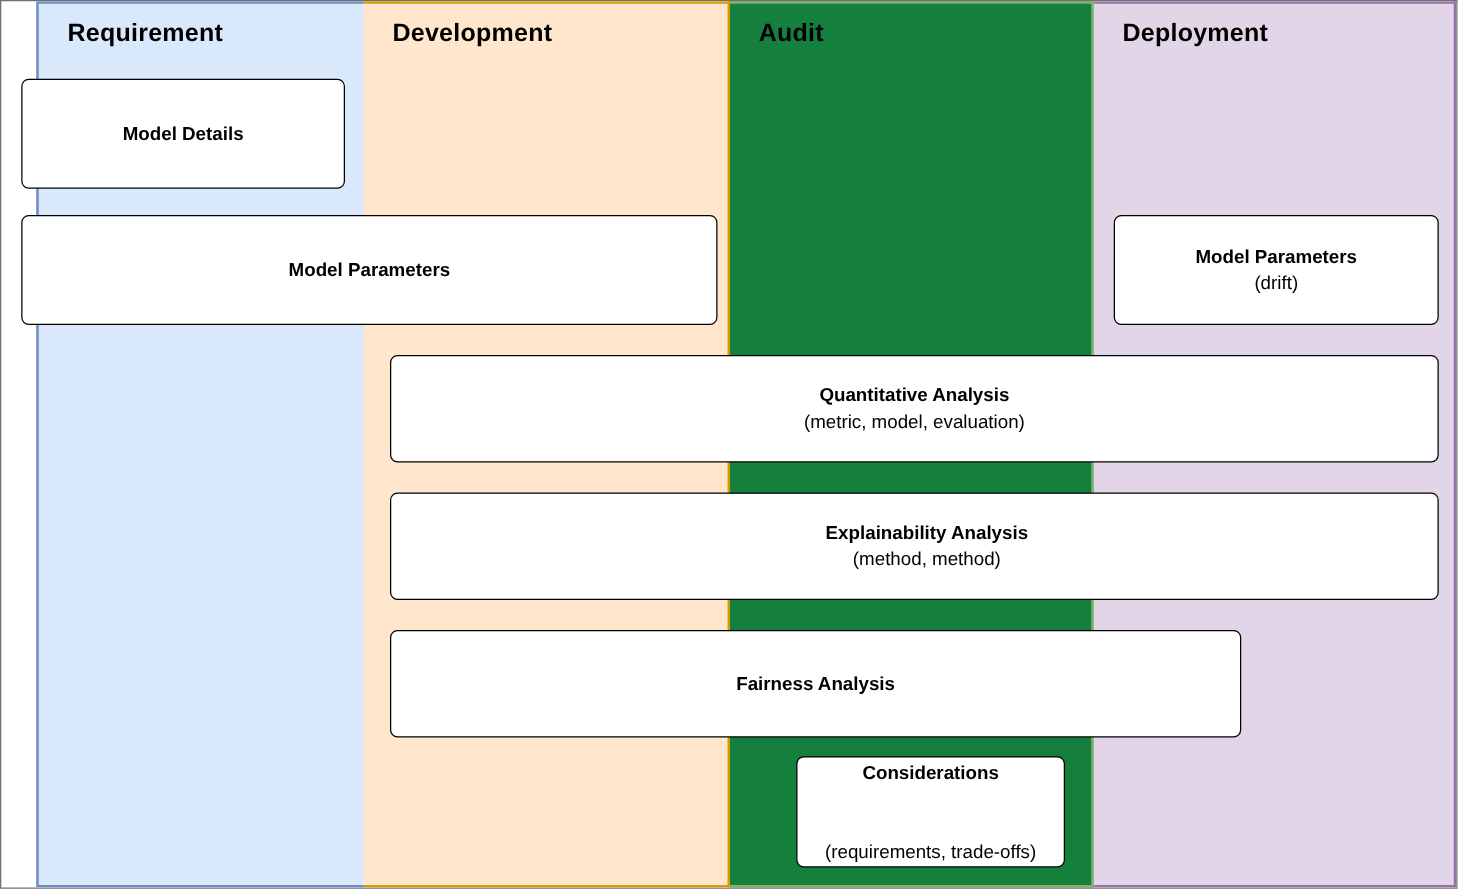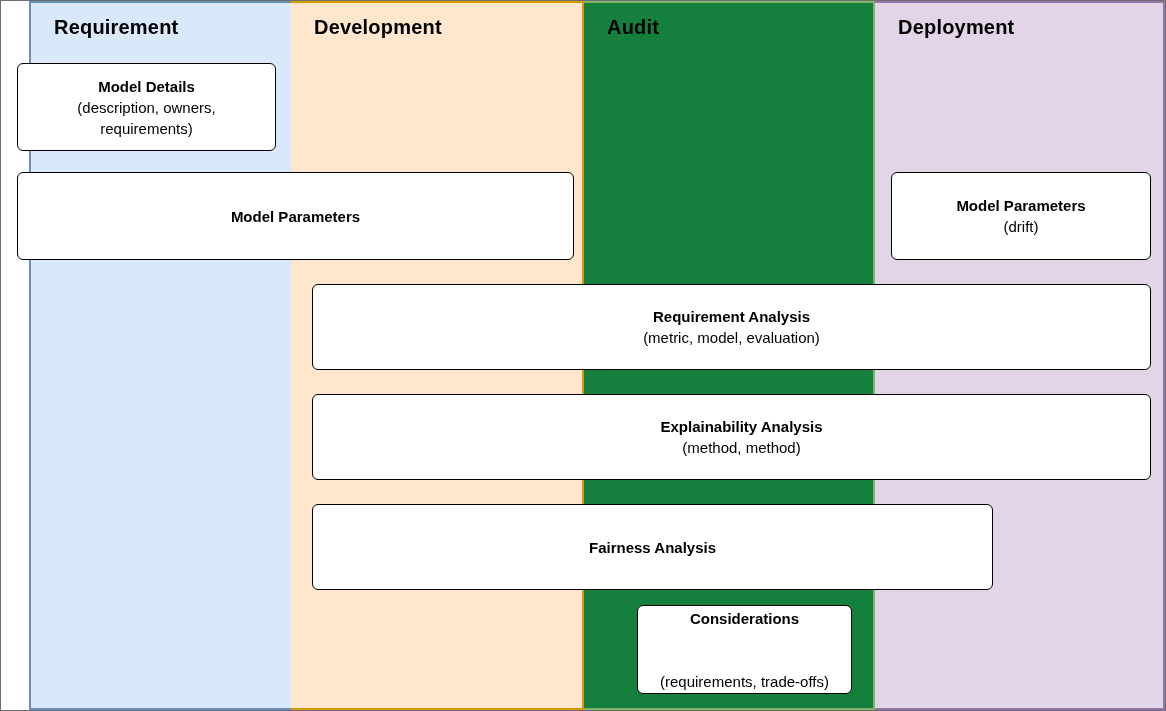--- a/index.html
+++ b/index.html
@@ -76,34 +76,33 @@
   </div>
   <div class="column col-2" style="background-color: #15803d; border-color: rgb(130, 179, 102);">
     <span class="col-title">Audit</span>
   </div>
   <div class="column col-3" style="background-color: rgb(225, 213, 231); border-color: rgb(150, 115, 166);">
     <span class="col-title">Deployment</span>
   </div>
 
   <div class="card c-model-details">
     <span class="card-title">Model Details</span>
-    <span class="card-subtitle">(description, owners, requirements)</span>
   </div>
 
   <div class="card c-model-parameters">
     <span class="card-title">Model Parameters</span>
   </div>
 
   <div class="card c-model-parameters-drift">
     <span class="card-title">Model Parameters</span>
     <span class="card-subtitle">(drift)</span>
   </div>
 
   <div class="card c-quantitative">
-    <span class="card-title">Requirement Analysis</span>
+    <span class="card-title">Quantitative Analysis</span>
     <span class="card-subtitle">(metric, model, evaluation)</span>
   </div>
 
   <div class="card c-explainability">
     <span class="card-title">Explainability Analysis</span>
     <span class="card-subtitle">(method, method)</span>
   </div>
 
   <div class="card c-fairness">
     <span class="card-title">Fairness Analysis</span>

